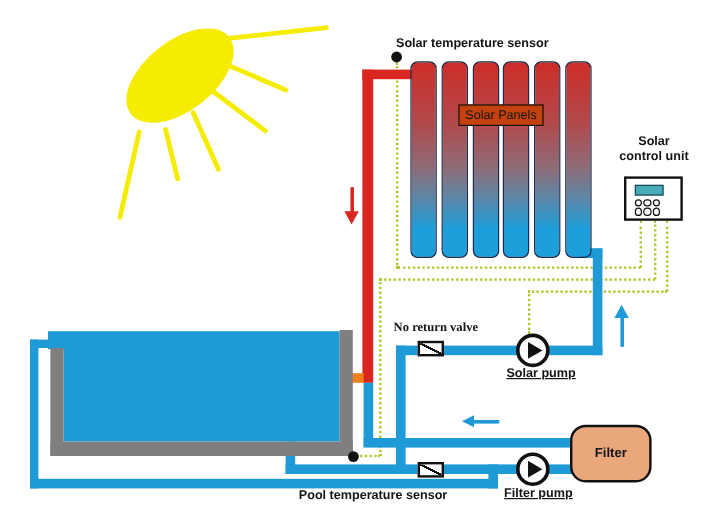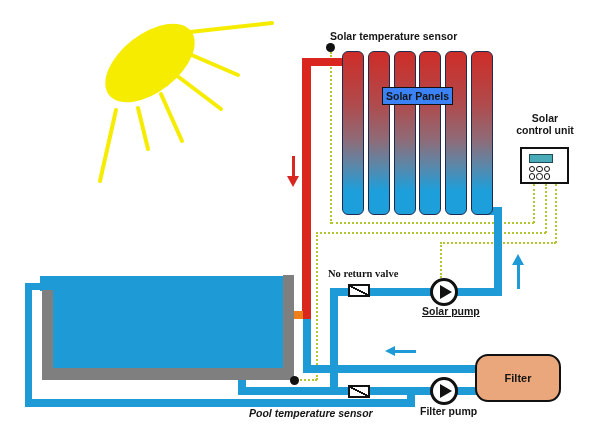--- a/index.html
+++ b/index.html
@@ -23,39 +23,39 @@
   .wall{position:absolute;background:var(--pool-wall);z-index:3;}
   #pool-water{position:absolute;left:53px;top:276px;width:230px;height:92px;background:var(--cold-pipe);z-index:2;}
   #pool-inlet{position:absolute;left:40px;top:276px;width:14px;height:15px;background:var(--cold-pipe);z-index:3;}
   
   #panel-array{position:absolute;left:342px;top:51px;width:151px;height:164px;display:flex;justify-content:space-between;z-index:2;}
   .panel{
     width:22px;height:100%;border:1.5px solid #1d2b4f;border-radius:6px;box-sizing:border-box;
     background:linear-gradient(180deg,var(--panel-top) 0%,#b04a4c 32%,#8f6b77 54%,#5c87a8 70%,var(--panel-bottom) 86%);
   }
   #panel-label{
-    position:absolute;left:382px;top:87px;width:69px;height:16px;background:#3b82f6;border:1.5px solid #111;
-    z-index:5;display:flex;align-items:center;justify-content:center;font-weight:700;font-size:10.5px;color:#151515;
+    position:absolute;left:382px;top:87px;width:69px;height:16px;background:#c2410c;border:1.5px solid #111;
+    z-index:5;display:flex;align-items:center;justify-content:center;font-weight:400;font-size:10.5px;color:#151515;
   }
   
   #control-unit{position:absolute;left:520px;top:147px;width:49px;height:37px;background:#fff;border:2px solid #111;box-sizing:border-box;z-index:3;}
   #cu-screen{position:absolute;left:7px;top:5px;width:24px;height:9px;background:var(--screen);border:1px solid #1d4a56;box-sizing:border-box;}
   #cu-keys{position:absolute;left:6px;top:16px;width:28px;display:flex;flex-wrap:wrap;}
   .key{width:6.5px;height:6.5px;border:1.3px solid #111;border-radius:50%;box-sizing:border-box;margin:0.6px;background:#fff;}
   
   .pump{position:absolute;width:28px;height:28px;border:3px solid #111;border-radius:50%;background:#fff;box-sizing:border-box;z-index:4;}
   .pump .rotor{position:absolute;left:7px;top:4px;width:0;height:0;border-left:12px solid #111;border-top:7px solid transparent;border-bottom:7px solid transparent;}
   
   .valve{
     position:absolute;width:22px;height:13px;background:#fff;border:2px solid #111;box-sizing:border-box;z-index:4;
     background-image:linear-gradient(to top right,transparent 44%,#111 44%,#111 56%,transparent 56%);
   }
   
   #filter-box{
-    position:absolute;left:475px;top:354px;width:86px;height:48px;background:var(--filter-fill);
+    position:absolute;left:475px;top:354px;width:68px;height:48px;background:var(--filter-fill);
     border:2px solid #111;border-radius:13px;box-sizing:border-box;z-index:4;
     display:flex;align-items:center;justify-content:center;font-weight:700;font-size:11px;color:#151515;
   }
   
   .arrow{position:absolute;z-index:4;}
   .tri{position:absolute;width:0;height:0;}
 </style>
 </head>
 <body>
 
@@ -159,16 +159,16 @@
     </div>
   </div>
 
   <div class="dot" style="left:326px;top:43px;"></div>
   <div class="dot" style="left:290px;top:376px;"></div>
 
   <div class="lbl" style="left:330px;top:30px;">Solar temperature sensor</div>
   <div class="lbl" style="left:514px;top:112px;width:62px;text-align:center;white-space:normal;">Solar control unit</div>
   <div class="lbl" style="left:328px;top:268px;font-family:Liberation Serif, serif;">No return valve</div>
   <div class="lbl" style="left:422px;top:305px;text-decoration:underline;">Solar pump</div>
-  <div class="lbl" style="left:420px;top:405px;">Filter pump</div>
-  <div class="lbl" style="left:249px;top:407px;font-style:italic;">Pool temperature sensor</div>
+  <div class="lbl" style="left:420px;top:405px;text-decoration:underline;">Filter pump</div>
+  <div class="lbl" style="left:249px;top:407px;">Pool temperature sensor</div>
 
 </div>
 
 </body></html>

